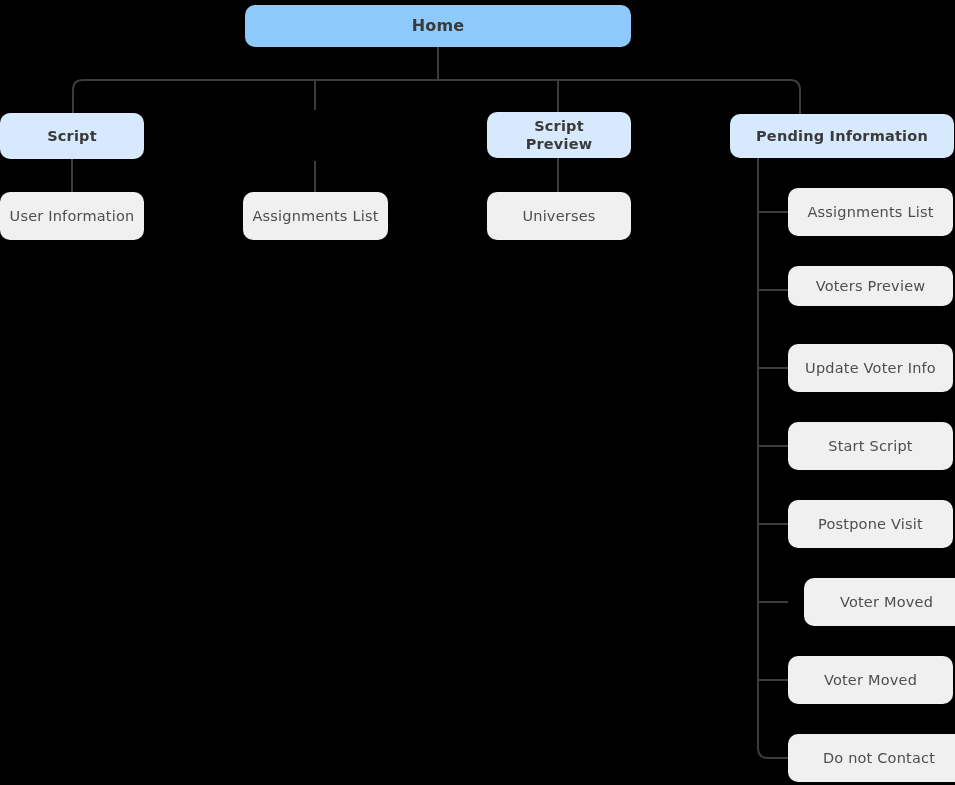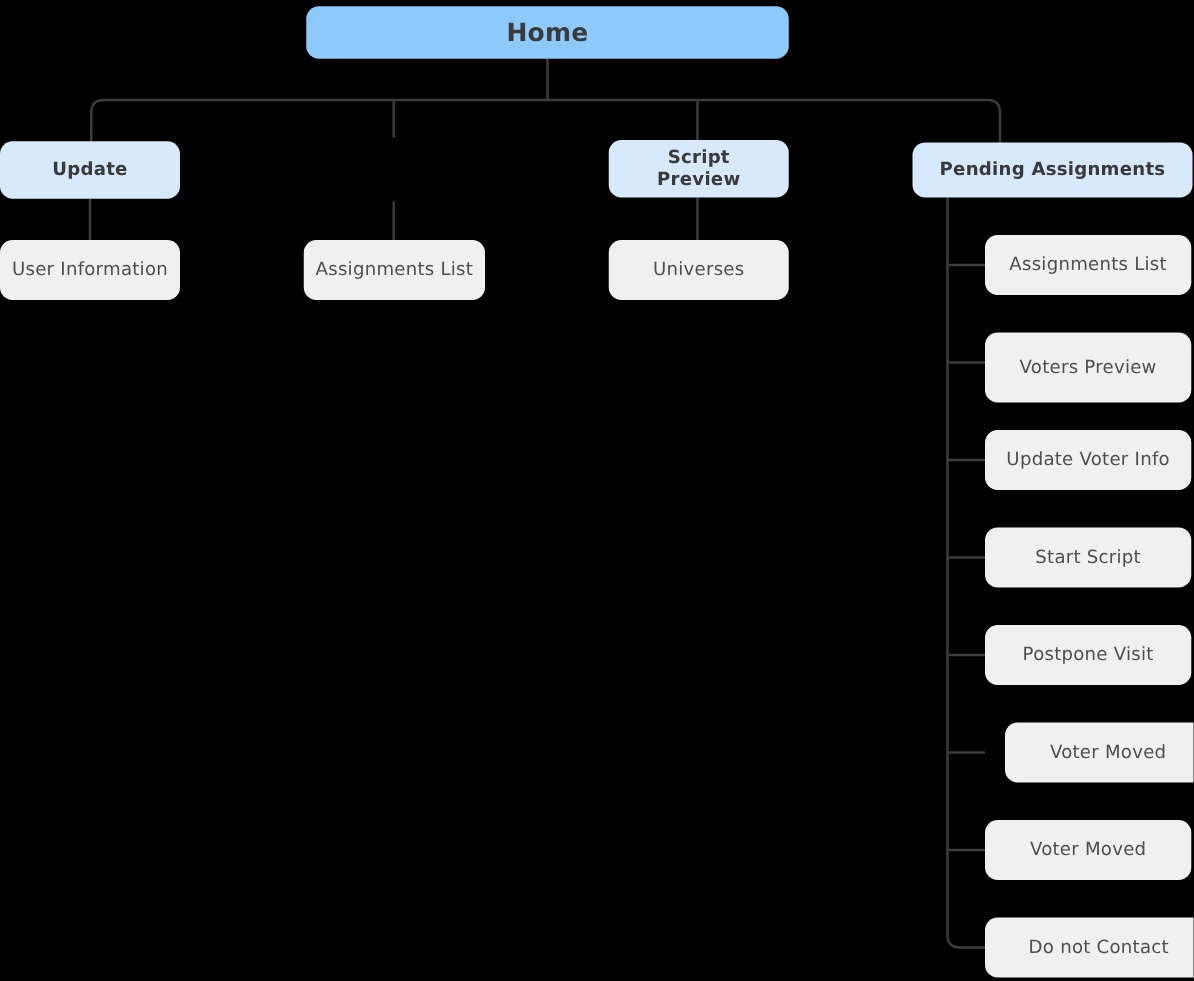--- a/index.html
+++ b/index.html
@@ -34,21 +34,21 @@
     align-items: center;
     justify-content: center;
     text-align: center;
     letter-spacing: 0.2px;
     line-height: 1.25;
   }
   .node.l1 {
     background: var(--level1-bg, #8dcafb);
     color: var(--title-text, #3a3a3a);
     font-weight: bold;
-    font-size: 20px;
+    font-size: 16px;
   }
   .node.l2 {
     background: var(--level2-bg, #d7e9fc);
     color: var(--title-text, #3a3a3a);
     font-weight: bold;
     font-size: 14.5px;
     padding: 2px 8px;
   }
   .node.l2.narrow { padding: 2px 16px; }
   .node.leaf {
@@ -83,36 +83,36 @@
     <path d="M 758 290 L 788 290"></path>
     <path d="M 758 368 L 788 368"></path>
     <path d="M 758 446 L 788 446"></path>
     <path d="M 758 524 L 788 524"></path>
     <path d="M 758 602 L 788 602"></path>
     <path d="M 758 680 L 788 680"></path>
   </svg>
 
   <div class="node l1" style="left:245px; top:5px; width:386px; height:42px;">Home</div>
 
-  <div class="node l2" style="left:0px; top:113px; width:144px; height:46px;">Update</div>
+  <div class="node l2" style="left:0px; top:113px; width:144px; height:46px;">Script</div>
 
 
   <div class="node l2 narrow" style="left:487px; top:112px; width:144px; height:46px;">Script Preview</div>
 
-  <div class="node l2" style="left:730px; top:114px; width:224px; height:44px;">Pending Assignments</div>
+  <div class="node l2" style="left:730px; top:114px; width:224px; height:44px;">Pending Information</div>
 
   <div class="node leaf" style="left:0px; top:192px; width:144px; height:48px;">User Information</div>
 
   <div class="node leaf" style="left:243px; top:192px; width:145px; height:48px;">Assignments List</div>
 
   <div class="node leaf" style="left:487px; top:192px; width:144px; height:48px;">Universes</div>
 
   <div class="node leaf" style="left:788px; top:188px; width:165px; height:48px;">Assignments List</div>
 
-  <div class="node leaf" style="left:788px; top:266px; width:165px; height:56px;">Voters Preview</div>
+  <div class="node leaf" style="left:788px; top:266px; width:165px; height:40px;">Voters Preview</div>
 
   <div class="node leaf" style="left:788px; top:344px; width:165px; height:48px;">Update Voter Info</div>
 
   <div class="node leaf" style="left:788px; top:500px; width:165px; height:48px;">Postpone Visit</div>
 
   <div class="node leaf" style="left:788px; top:422px; width:165px; height:48px;">Start Script</div>
 
   <div class="node leaf" style="left:804px; top:578px; width:165px; height:48px;">Voter Moved</div>
 
   <div class="node leaf" style="left:788px; top:656px; width:165px; height:48px;">Voter Moved</div>

